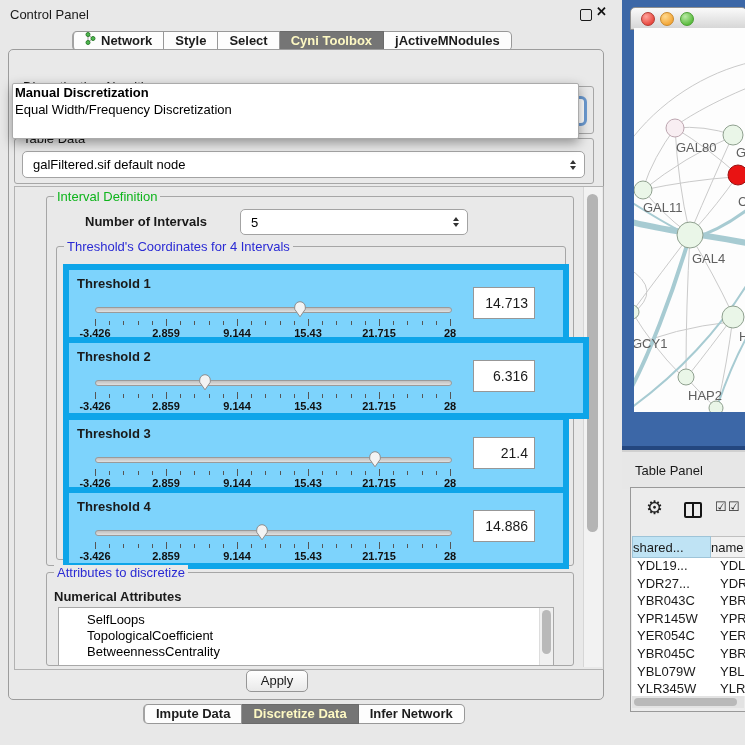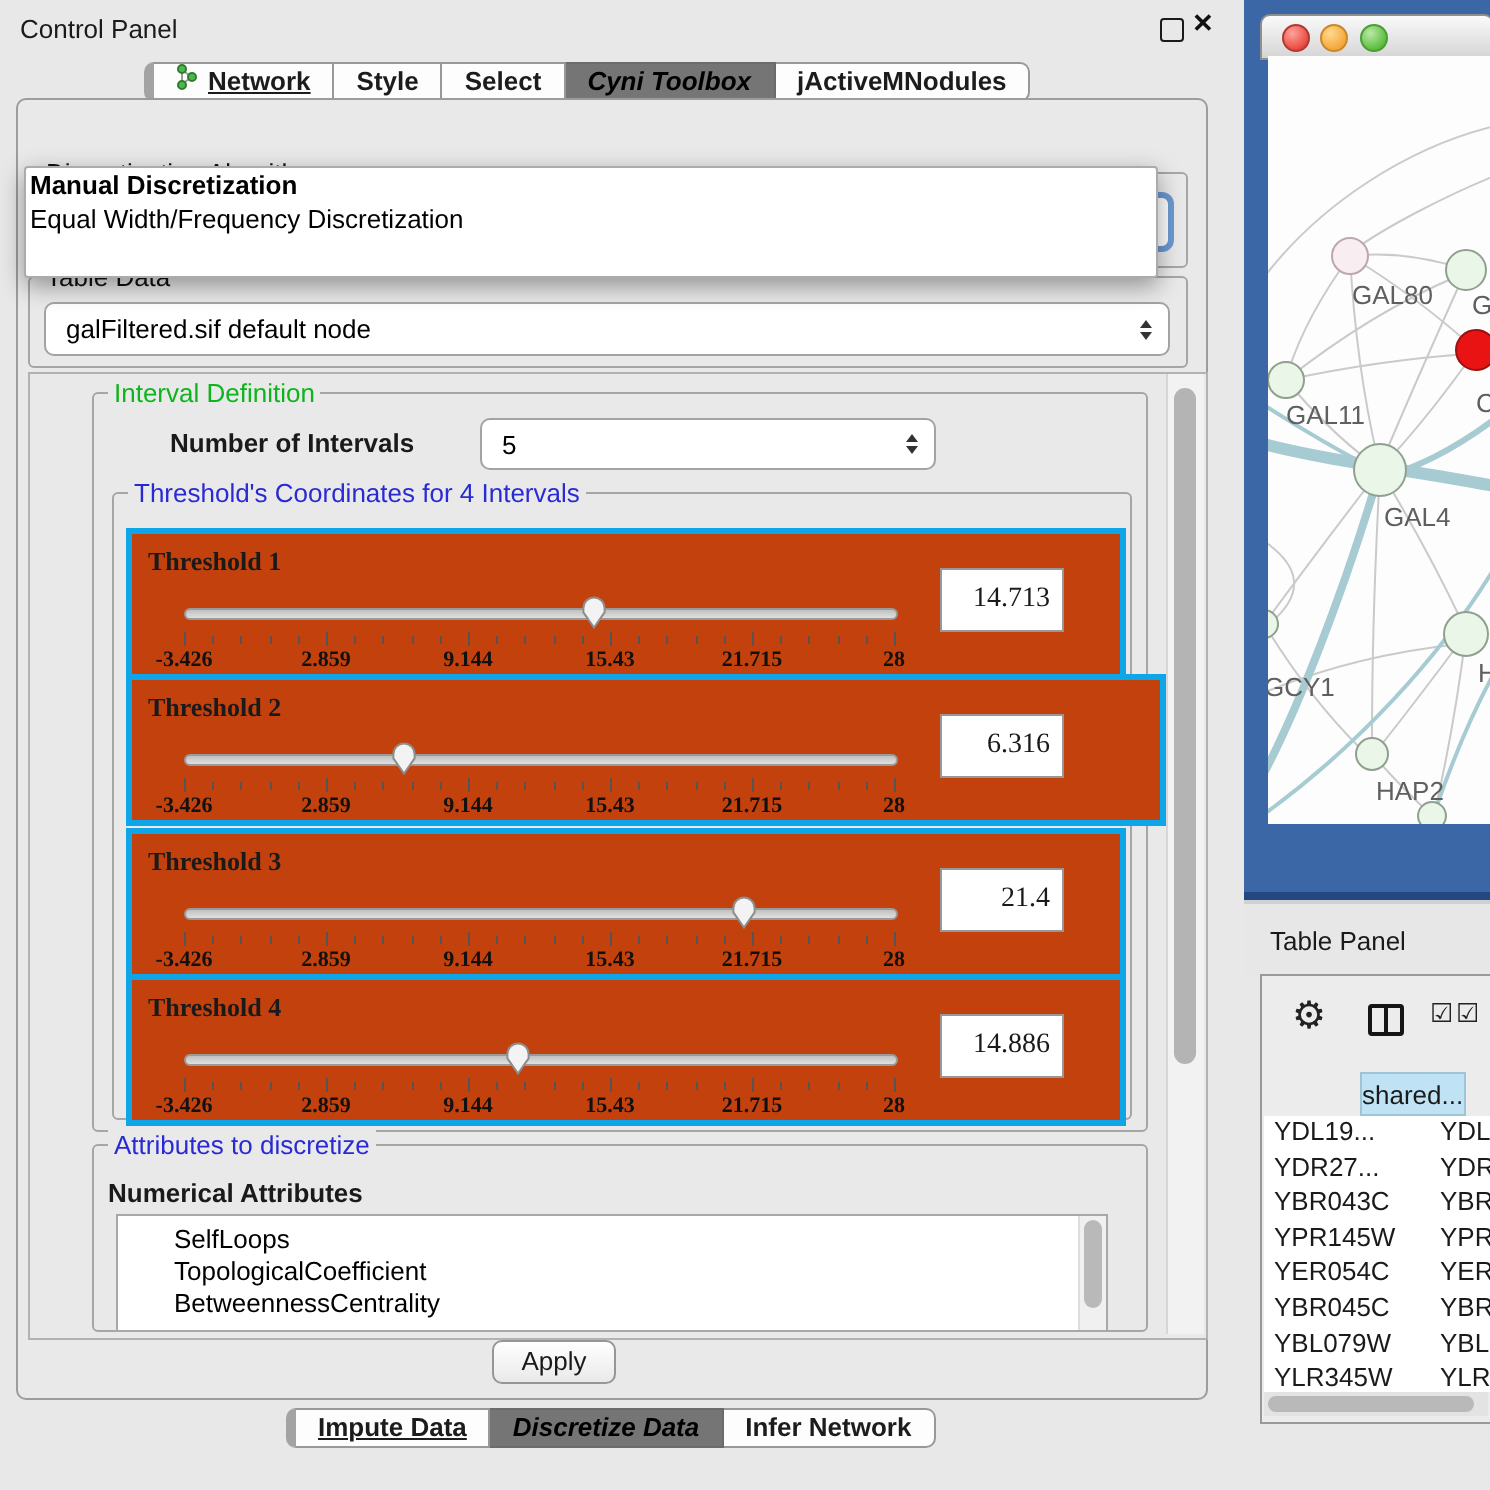--- a/index.html
+++ b/index.html
@@ -7,23 +7,23 @@
          font-family:"Liberation Sans",sans-serif;color:#1a1a1a;}
   .abs{position:absolute;}
   
   .cp-title{left:10px;top:7px;font-size:13px;color:#1a1a1a;}
   .float-btn{left:580px;top:9px;width:10px;height:10px;border:1.5px solid #1a1a1a;border-radius:2px;background:transparent;}
   .close-btn{left:596px;top:4px;font-size:13px;font-weight:700;color:#111;}
   
   .segbar{display:flex;height:20px;}
   .seg{display:flex;align-items:center;gap:5px;padding:0 11px;font-size:13px;font-weight:700;
        background:#fdfdfd;border:1px solid #989898;border-left:none;line-height:18px;color:#1c1c1c;white-space:nowrap;}
-  .seg:first-child{border-left:5px solid #a3a3a3;border-radius:5px 0 0 5px;text-decoration:underline;}
+  .seg:first-child{border-left:2px solid #a3a3a3;border-radius:5px 0 0 5px;}
   .seg:last-child{border-radius:0 5px 5px 0;}
-  .seg.sel{background:#757575;color:#000000;border-color:#6b6b6b;font-style:italic;}
+  .seg.sel{background:#757575;color:#fef9c3;border-color:#6b6b6b;}
   #top-tabs{left:72px;top:31px;}
   #bottom-tabs{left:143px;top:704px;}
   
   #content-panel{left:8px;top:49px;width:594px;height:649px;border:1px solid #9c9c9c;border-radius:5px;background:#e9e9e9;}
   .group{border:1px solid #a6a6a6;border-radius:3px;}
   .group-title{font-size:13px;background:#e9e9e9;padding:0 3px;white-space:nowrap;}
   #algo-group{left:14px;top:86px;width:578px;height:46px;}
   #algo-title{left:20px;top:79px;z-index:1;color:#111;}
   #algo-combo{left:22px;top:96px;width:559px;height:24px;background:#fff;border:3px solid #6b9ad1;border-radius:6px;z-index:2;}
   
@@ -45,21 +45,21 @@
   
   #scrollpane{left:14px;top:186px;width:588px;height:482px;border:1px solid #b2b2b2;background:#e9e9e9;overflow:hidden;}
   #vscroll{position:absolute;left:568px;top:0;width:18px;height:480px;background:#f2f2f2;border-left:1px solid #d6d6d6;}
   #vscroll-thumb{position:absolute;left:3px;top:7px;width:11px;height:338px;background:#b4b4b4;border-radius:6px;}
   #interval-group{left:46px;top:196px;width:526px;height:368px;}
   #interval-title{left:54px;top:189px;color:#0db41b;}
   #noi-label{left:85px;top:214px;font-size:13px;font-weight:700;}
   #noi-combo{left:240px;top:209px;width:226px;height:24px;}
   #thr-group{left:56px;top:246px;width:508px;height:312px;}
   #thr-title{left:64px;top:239px;color:#2a2ad4;}
-  .thr-panel{position:absolute;left:6px;width:494px;height:70px;border:3px solid #0ea5e9;background:#c2410c;font-family:Liberation Serif, serif;}
+  .thr-panel{position:absolute;left:6px;width:494px;height:70px;border:6px solid #0ea5e9;background:#7dd3fc;}
   .thr-label{position:absolute;left:8px;top:6px;font-size:13px;font-weight:700;}
   .thr-slider{position:absolute;left:26px;top:28px;width:357px;height:40px;}
   .thr-track{position:absolute;left:0;top:9px;width:355px;height:4px;border:1px solid #9a9a9a;border-radius:3px;
              background:linear-gradient(#c0c0c0,#e0e0e0);}
   .thr-thumb{position:absolute;top:3px;transform:translateX(-50%);}
   .tick{position:absolute;width:1px;background:#555;}
   .tick.minor{top:23px;height:4px;}
   .tick.major{top:21px;height:7px;}
   .tick-label{position:absolute;top:29px;transform:translateX(-50%);font-size:11px;font-weight:700;color:#111;white-space:nowrap;}
   .thr-value{position:absolute;left:404px;top:17px;width:54px;height:30px;background:#fff;border:1px solid #979797;
@@ -82,21 +82,21 @@
   .light{position:absolute;top:4px;width:13px;height:13px;border-radius:50%;}
   #net-canvas{left:634px;top:28px;width:111px;height:384px;background:#fdfdfd;}
   #tp-headerbar{left:622px;top:450px;width:123px;height:37px;background:#e7e7e7;border-top:2px solid #d0d0d0;}
   #tp-title{position:absolute;left:13px;top:11px;font-size:13px;color:#1a1a1a;}
   #tp-box{left:630px;top:487px;width:115px;height:223px;border:1px solid #999;background:#ececec;overflow:hidden;}
   #tp-gear{position:absolute;left:15px;top:8px;font-size:19px;color:#222;}
   #tp-cols{position:absolute;left:53px;top:14px;width:14px;height:12px;border:2px solid #151515;border-radius:2px;}
   #tp-cols div{position:absolute;left:6px;top:0;width:2px;height:12px;background:#151515;}
   .tp-check{position:absolute;top:11px;font-size:13px;color:#222;}
   #tp-header{position:absolute;left:1px;top:48px;height:22px;display:flex;width:200px;}
-  .tp-hcell{font-size:13px;text-align:left;line-height:21px;border:1px solid #c0c0c0;box-sizing:border-box;margin-left:48px;}
+  .tp-hcell{font-size:13px;text-align:left;line-height:21px;border:1px solid #c0c0c0;box-sizing:border-box;}
   .tp-hcell.sel{background:#bfe3f4;border-color:#9ec4d8;}
   .tp-hcell.plain{background:#f1f1f1;border-left:none;}
   #tp-rows{position:absolute;left:1px;top:70px;width:200px;height:138px;overflow:hidden;}
   .tp-row{display:flex;height:17.6px;font-size:13px;background:#fff;}
   .tp-c1{width:79px;padding-left:5px;box-sizing:border-box;overflow:hidden;white-space:nowrap;}
   .tp-c2{padding-left:9px;overflow:hidden;white-space:nowrap;}
   #tp-hscroll{position:absolute;left:1px;top:208px;width:112px;height:12px;background:#e3e3e3;}
   #tp-hscroll-thumb{position:absolute;left:2px;top:2px;width:103px;height:8px;background:#b9b9b9;border-radius:4px;}
 </style>
 </head>

